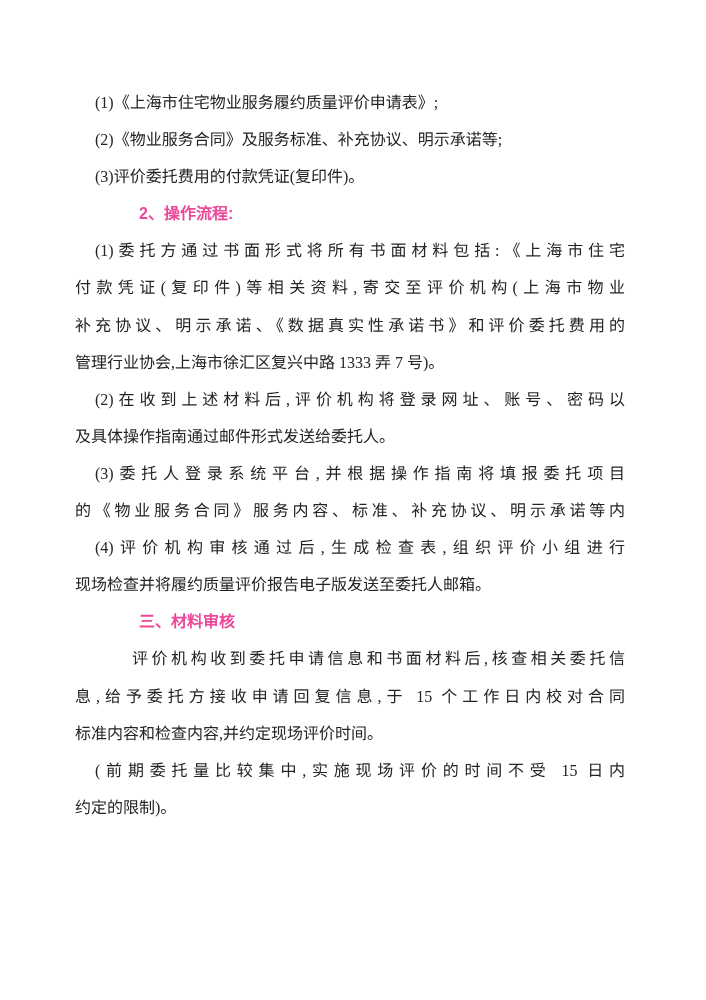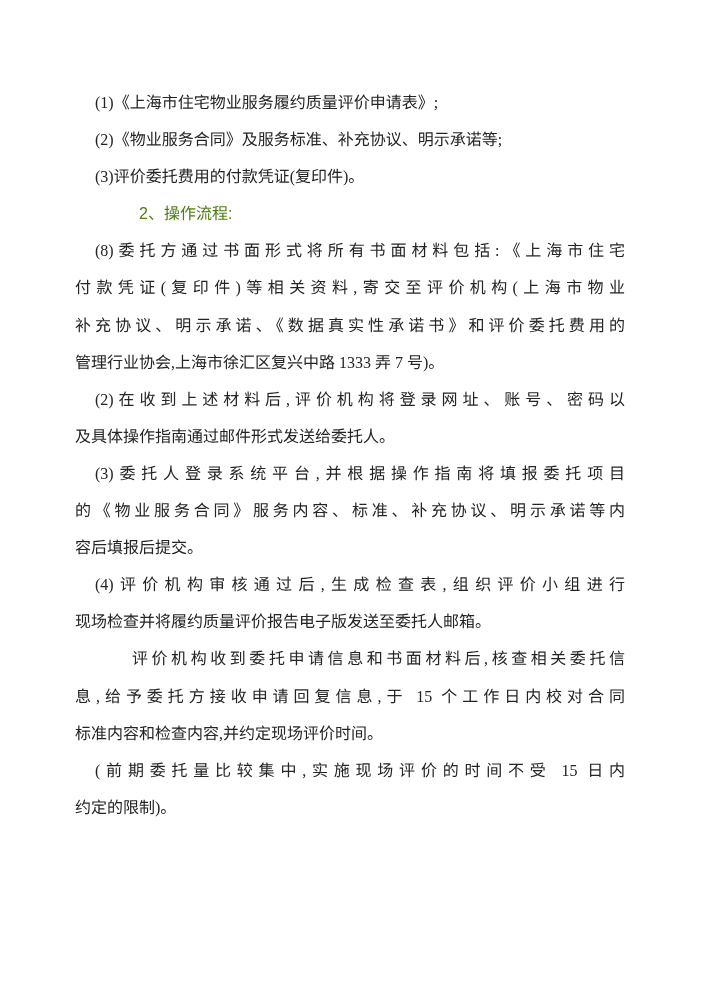--- a/index.html
+++ b/index.html
@@ -35,52 +35,52 @@
     text-align-last: justify;
     text-justify: inter-character;
   }
   
   .i1 { padding-left: 20px; }
   
   .i3 { padding-left: 57px; }
   
   .heading {
     font-family: "Liberation Sans", "DejaVu Sans", sans-serif;
-    font-weight: 400;
-    color: #4d7c0f;
+    font-weight: 700;
+    color: #ec4899;
     padding-left: 64px;
   }
 </style>
 </head>
 <body>
 
 <div class="page">
   <div class="content">
 
     <div class="line i1">(1)《上海市住宅物业服务履约质量评价申请表》;</div>
     <div class="line i1">(2)《物业服务合同》及服务标准、补充协议、明示承诺等;</div>
     <div class="line i1">(3)评价委托费用的付款凭证(复印件)。</div>
 
     <div class="line heading">2、操作流程:</div>
 
-    <div class="line i1 j">(8)委托方通过书面形式将所有书面材料包括:《上海市住宅</div>
+    <div class="line i1 j">(1)委托方通过书面形式将所有书面材料包括:《上海市住宅</div>
     <div class="line j">付款凭证(复印件)等相关资料,寄交至评价机构(上海市物业</div>
     <div class="line j">补充协议、明示承诺、《数据真实性承诺书》和评价委托费用的</div>
     <div class="line">管理行业协会,上海市徐汇区复兴中路 1333 弄 7 号)。</div>
 
     <div class="line i1 j">(2)在收到上述材料后,评价机构将登录网址、账号、密码以</div>
     <div class="line">及具体操作指南通过邮件形式发送给委托人。</div>
 
     <div class="line i1 j">(3)委托人登录系统平台,并根据操作指南将填报委托项目</div>
     <div class="line j">的《物业服务合同》服务内容、标准、补充协议、明示承诺等内</div>
-    <div class="line">容后填报后提交。</div>
 
     <div class="line i1 j">(4)评价机构审核通过后,生成检查表,组织评价小组进行</div>
     <div class="line">现场检查并将履约质量评价报告电子版发送至委托人邮箱。</div>
 
+    <div class="line heading">三、材料审核</div>
 
     <div class="line i3 j">评价机构收到委托申请信息和书面材料后,核查相关委托信</div>
     <div class="line j">息,给予委托方接收申请回复信息,于 15 个工作日内校对合同</div>
     <div class="line">标准内容和检查内容,并约定现场评价时间。</div>
 
     <div class="line i1 j">(前期委托量比较集中,实施现场评价的时间不受 15 日内</div>
     <div class="line">约定的限制)。</div>
 
   </div>
 </div>

